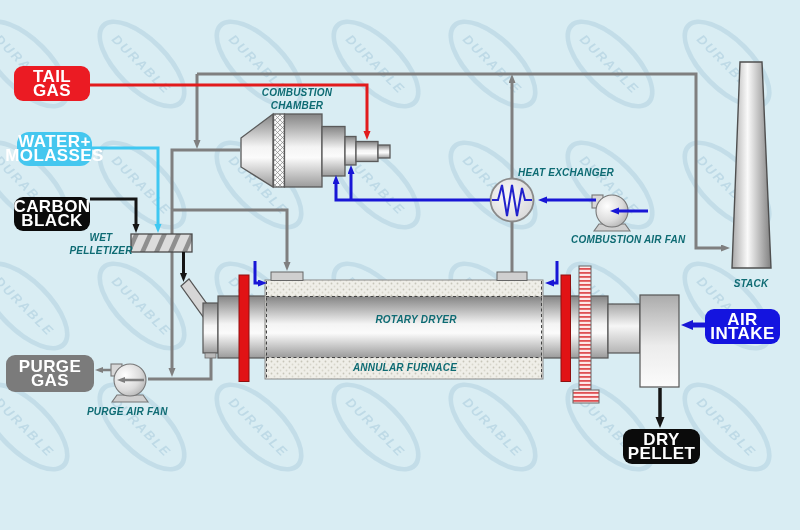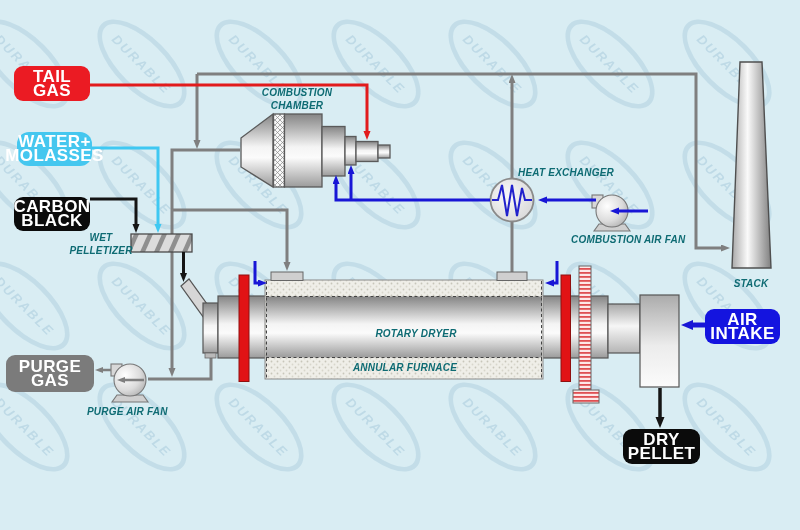--- a/index.html
+++ b/index.html
@@ -247,20 +247,20 @@
     <span>PELLET</span>
   </div>
 
   <div class="dlabel centered" style="left:242px;top:86px;width:110px;">
     <div>COMBUSTION</div>
     <div>CHAMBER</div>
   </div>
   <div class="dlabel" style="left:518px;top:166px;">HEAT EXCHANGER</div>
   <div class="dlabel" style="left:571px;top:233px;">COMBUSTION AIR FAN</div>
   <div class="dlabel centered" style="left:726px;top:277px;width:50px;">STACK</div>
-  <div class="dlabel centered" style="left:341px;top:327px;width:150px;">ROTARY DRYER</div>
+  <div class="dlabel centered" style="left:341px;top:313px;width:150px;">ROTARY DRYER</div>
   <div class="dlabel centered" style="left:330px;top:361px;width:150px;">ANNULAR FURNACE</div>
   <div class="dlabel" style="left:87px;top:405px;">PURGE AIR FAN</div>
   <div class="dlabel centered" style="left:40px;top:231px;width:122px;">
     <div>WET</div>
     <div>PELLETIZER</div>
   </div>
 </div>
 
 </body></html>

